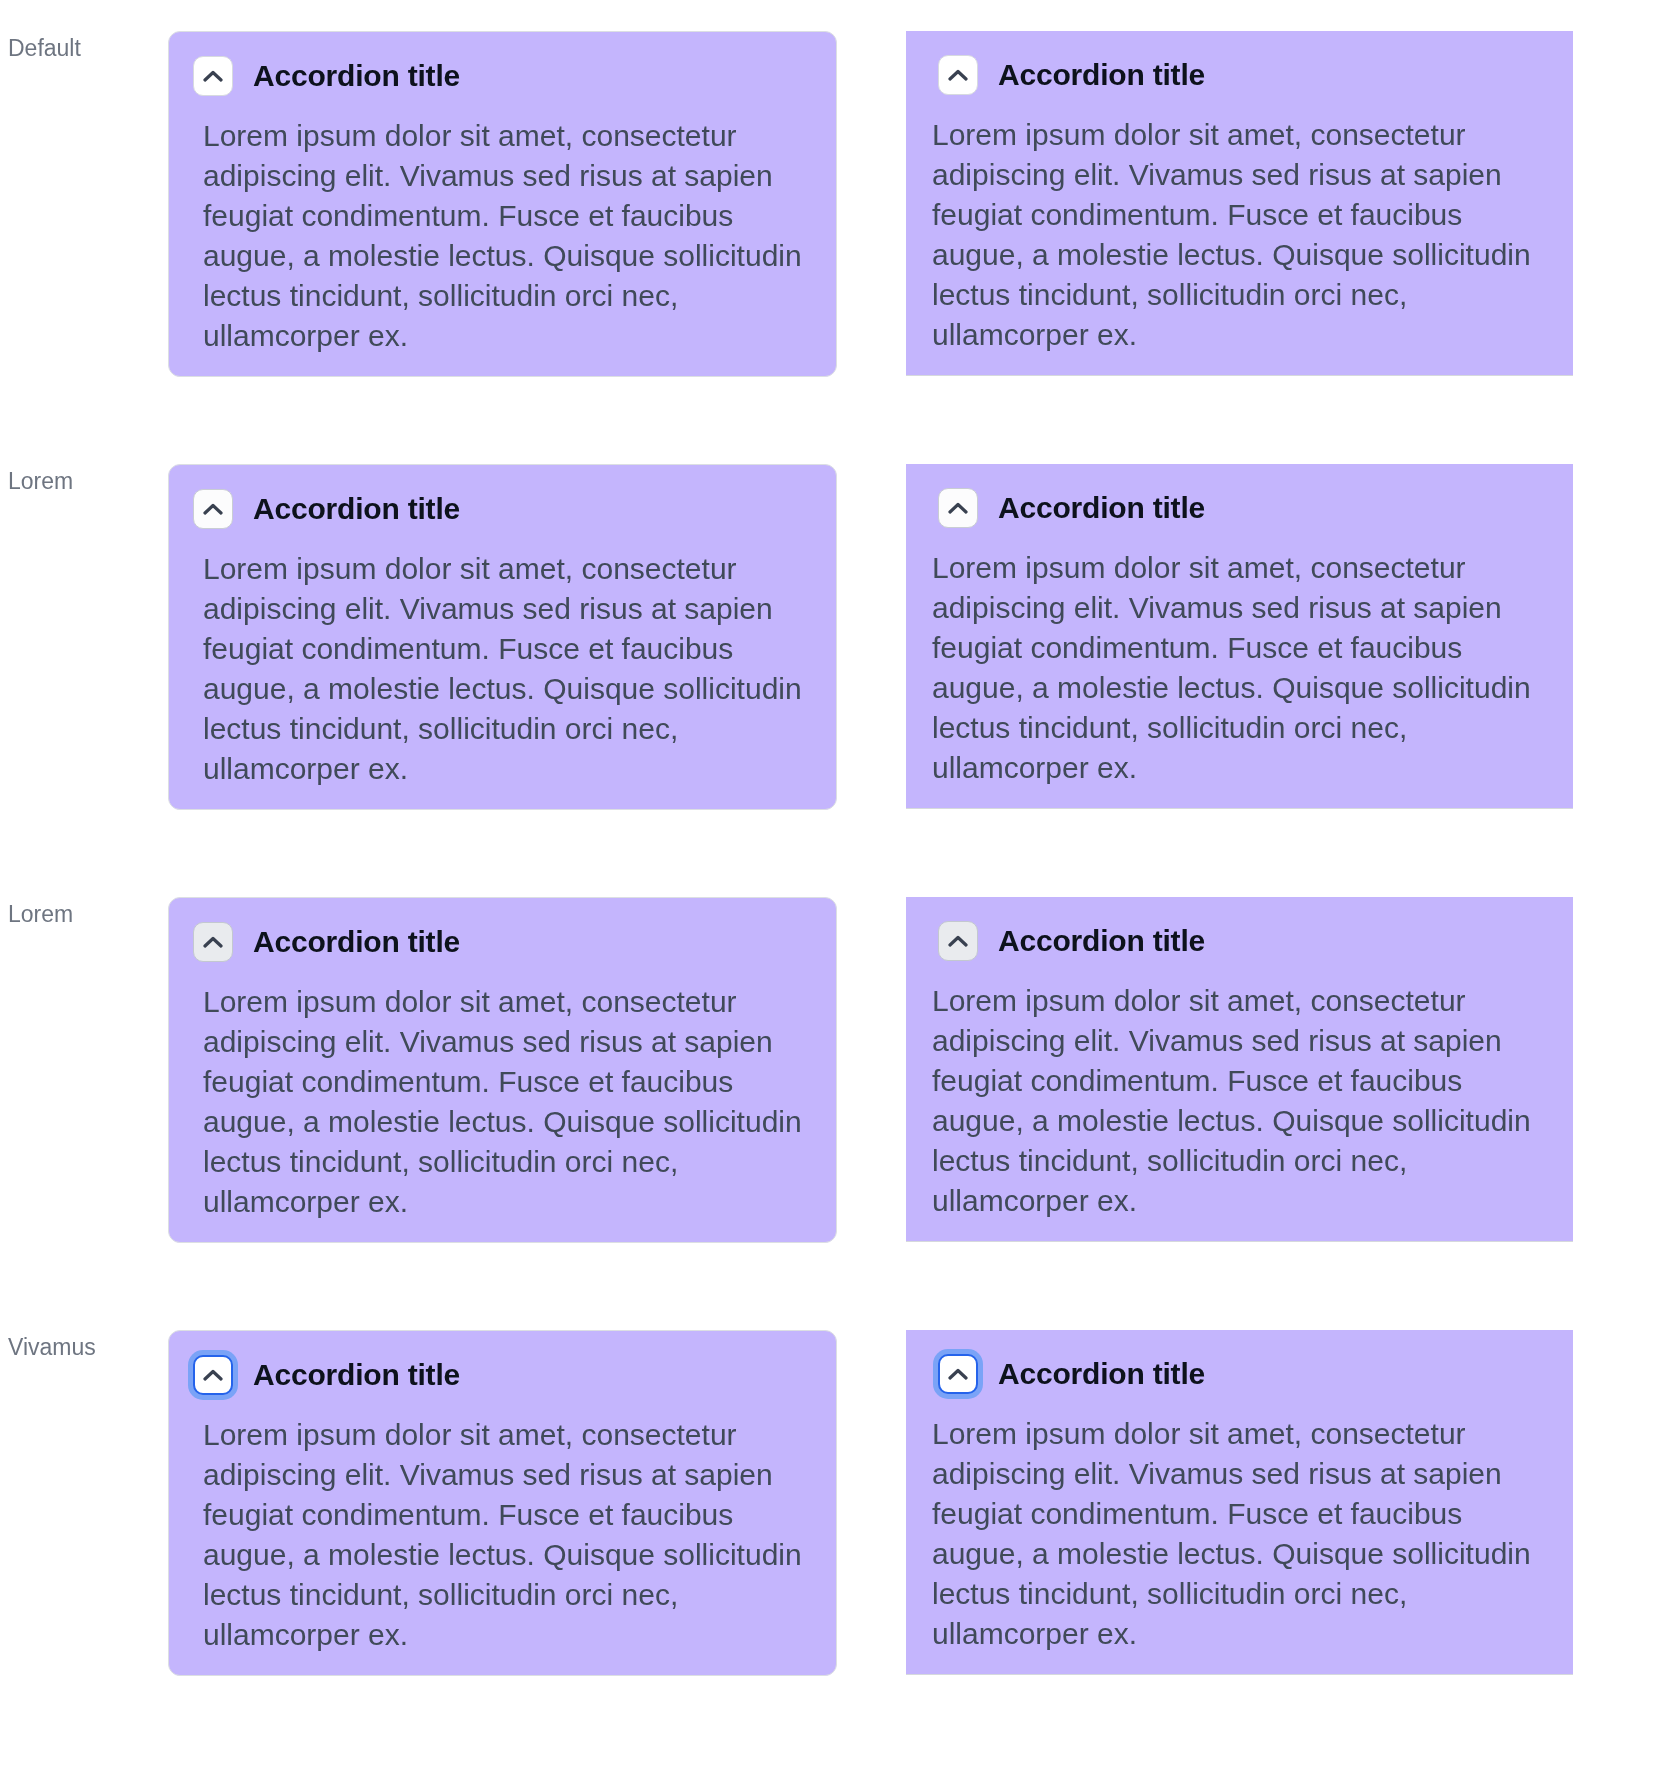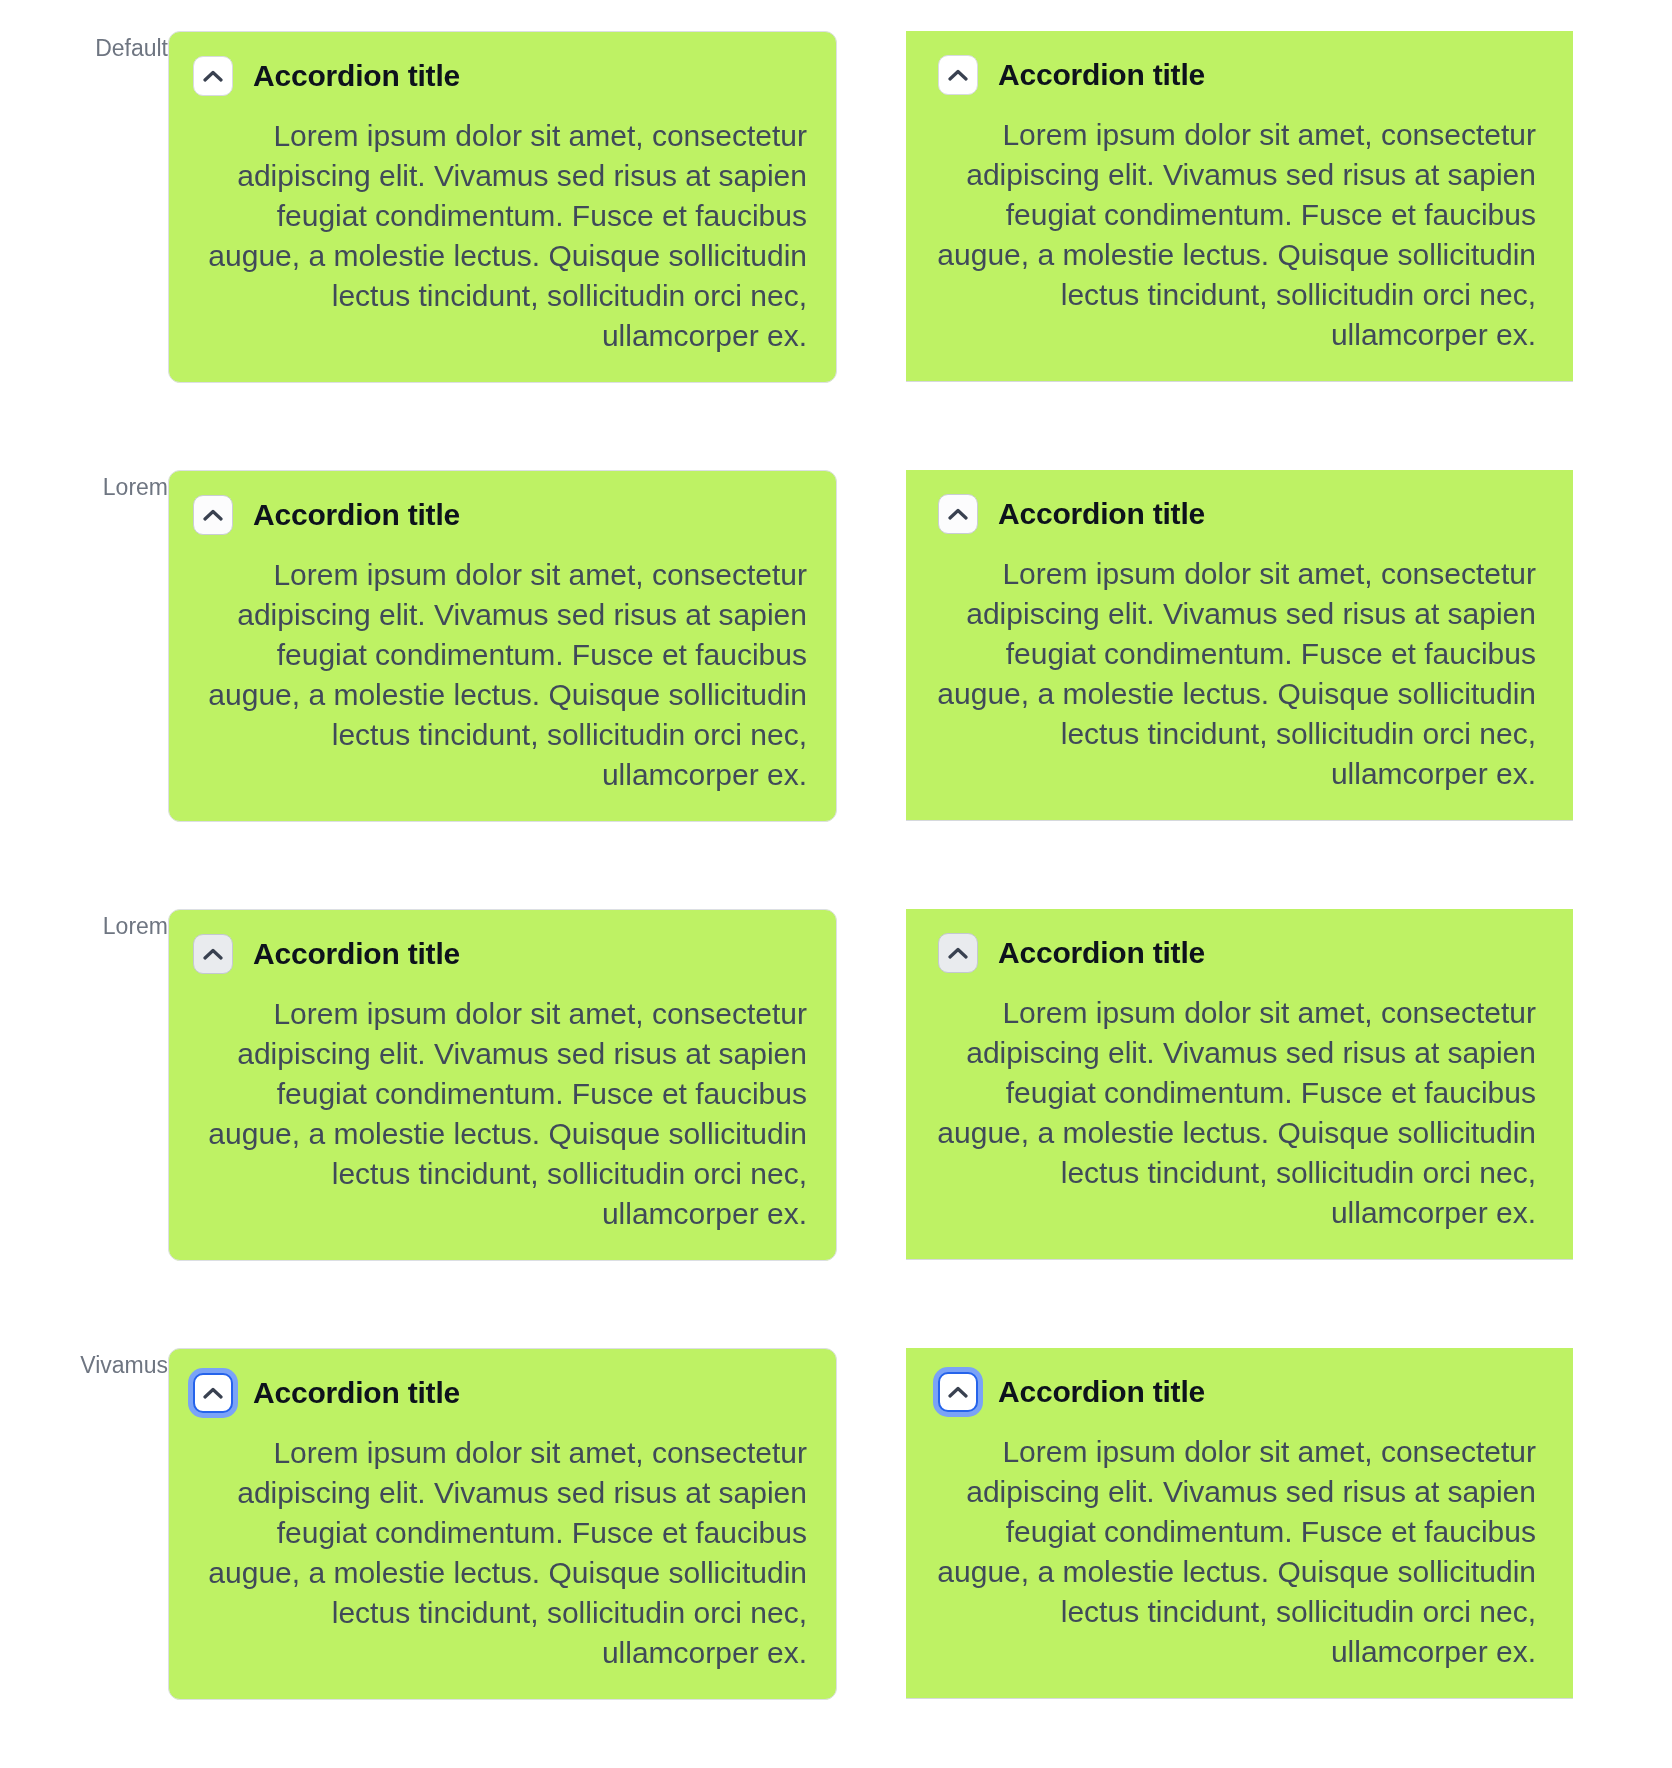--- a/index.html
+++ b/index.html
@@ -8,32 +8,31 @@
     width: 1672px;
     height: 1768px;
     font-family: "Liberation Sans", "DejaVu Sans", sans-serif;
     padding-top: 31px;
     overflow: hidden;
   }
   .row {
     display: flex;
     align-items: flex-start;
     margin-bottom: 87px;
-    text-align: right;
   }
   .state-label {
     flex: 0 0 168px;
     padding: 3px 0 0 8px;
     font-size: 23px;
     line-height: 28px;
     color: var(--label-text, #6e7581);
   }
   .card {
-    padding: 24px 24px 26px 24px;
-    background: #bef264;
+    padding: 24px 24px 20px 24px;
+    background: #c4b5fd;
   }
   .card.bordered {
     flex: 0 0 669px;
     border: 1.5px solid var(--card-border, #dcdfe3);
     border-radius: 12px;
   }
   .card.plain {
     flex: 0 0 667px;
     margin-left: 69px;
     border: none;

